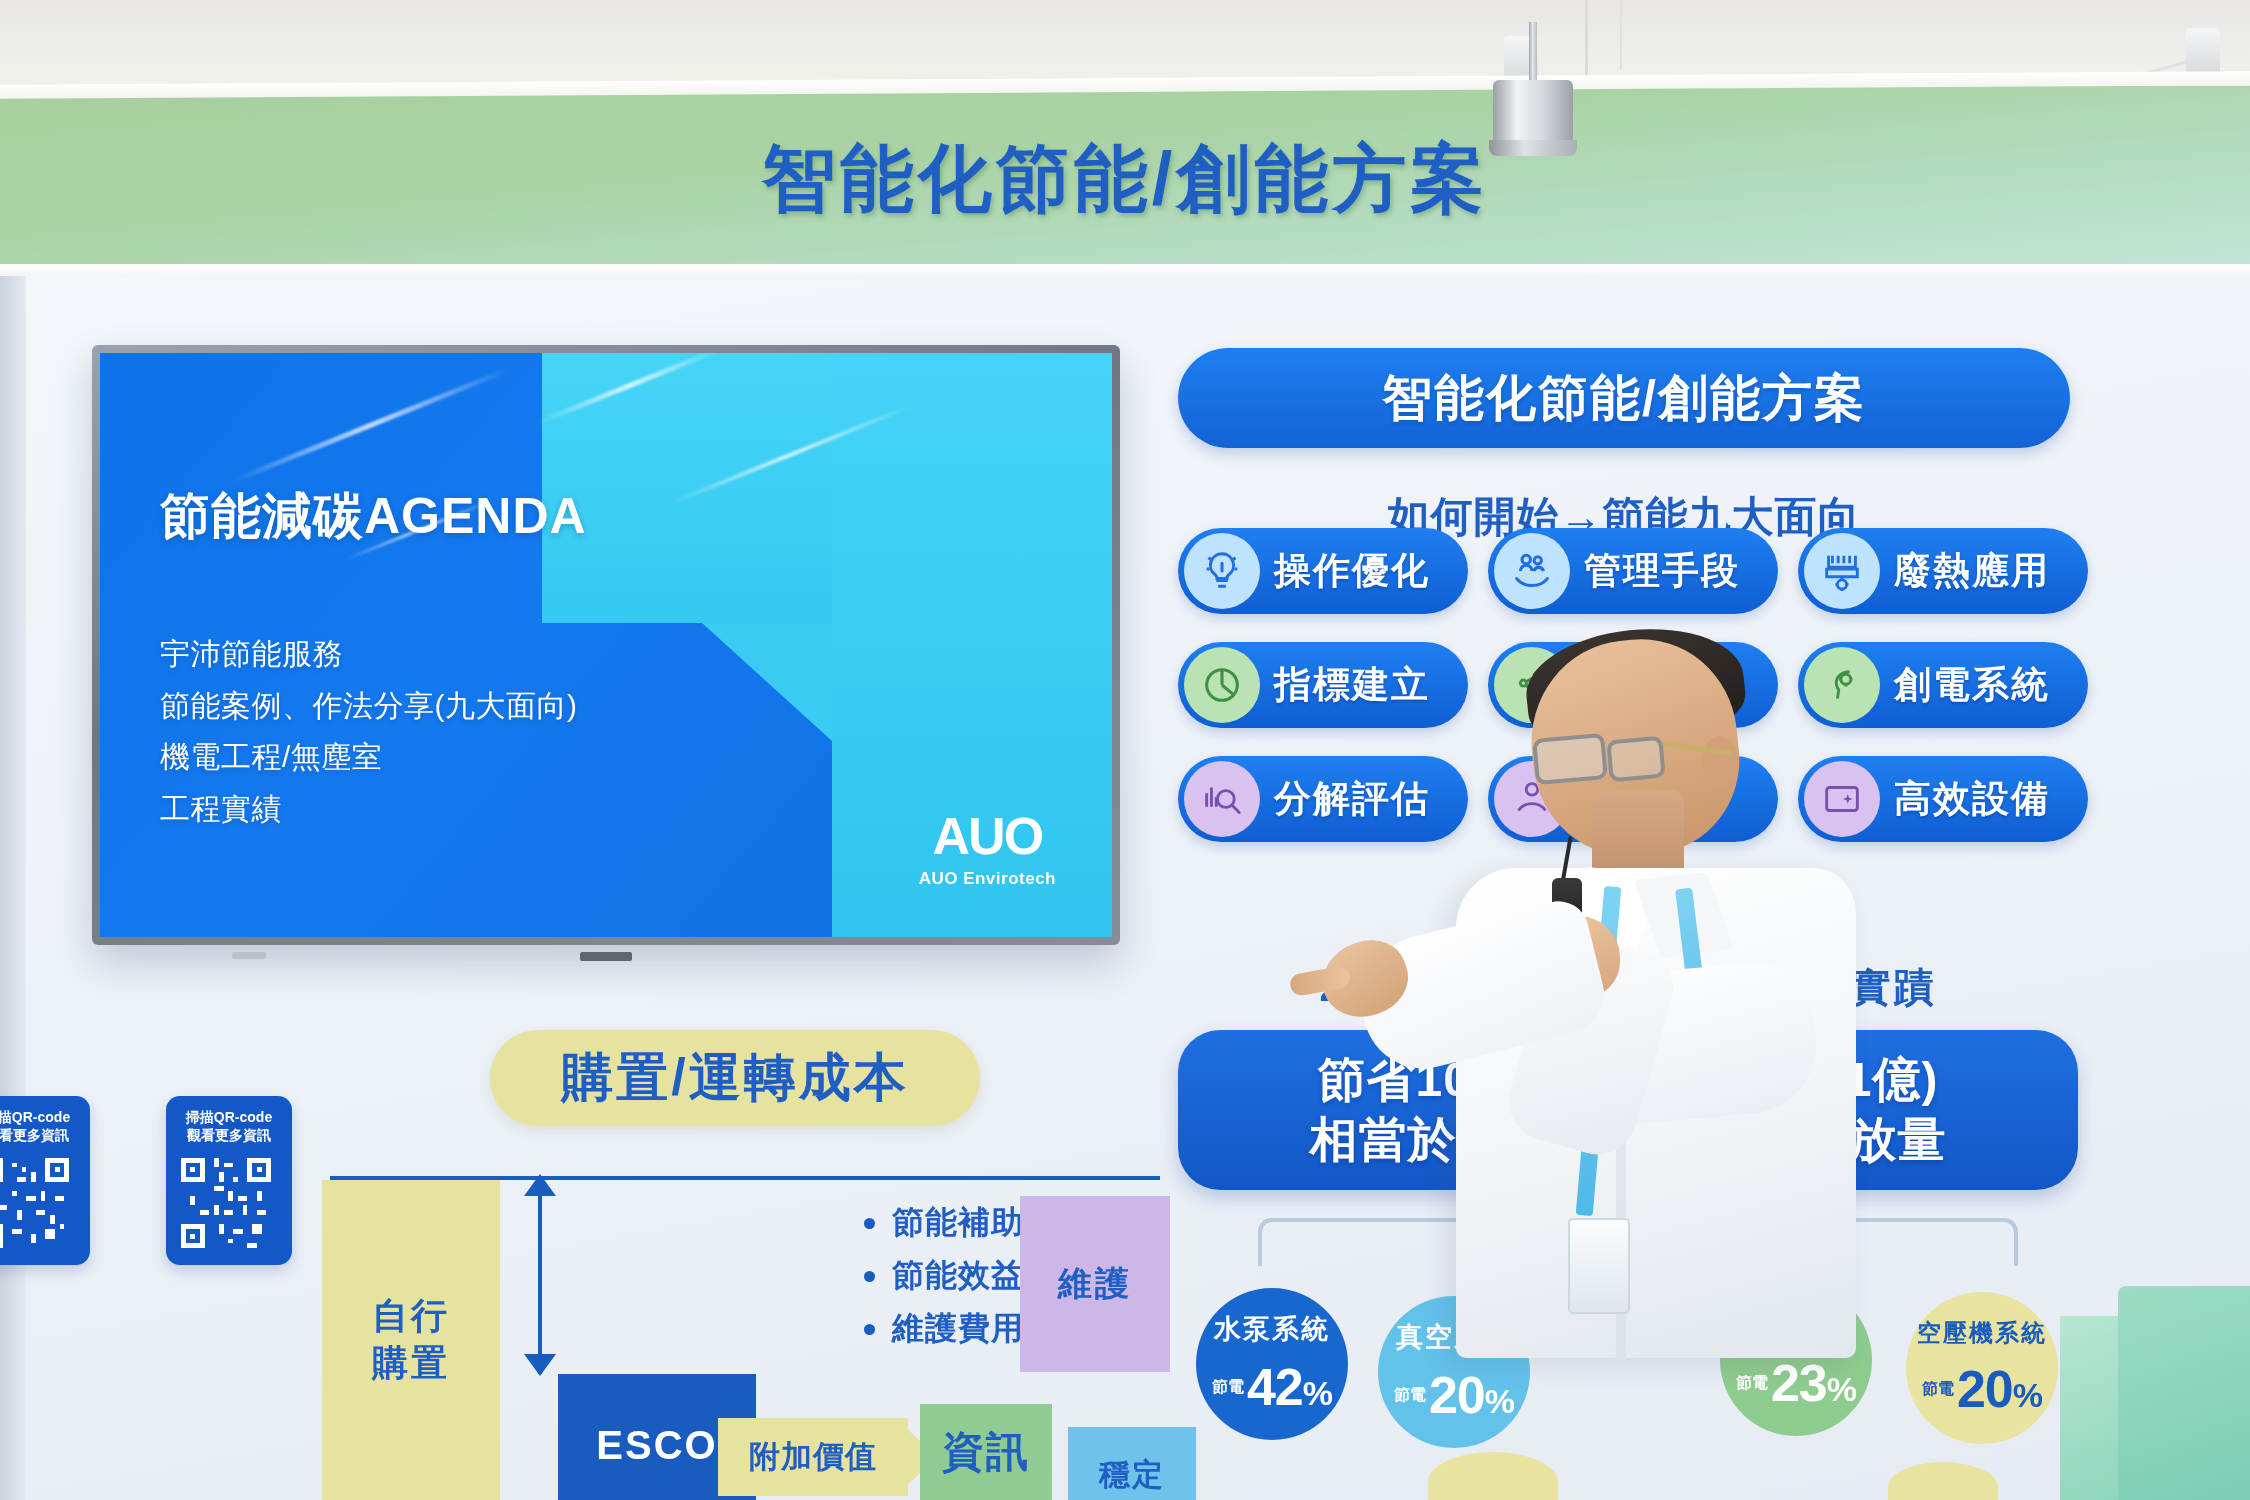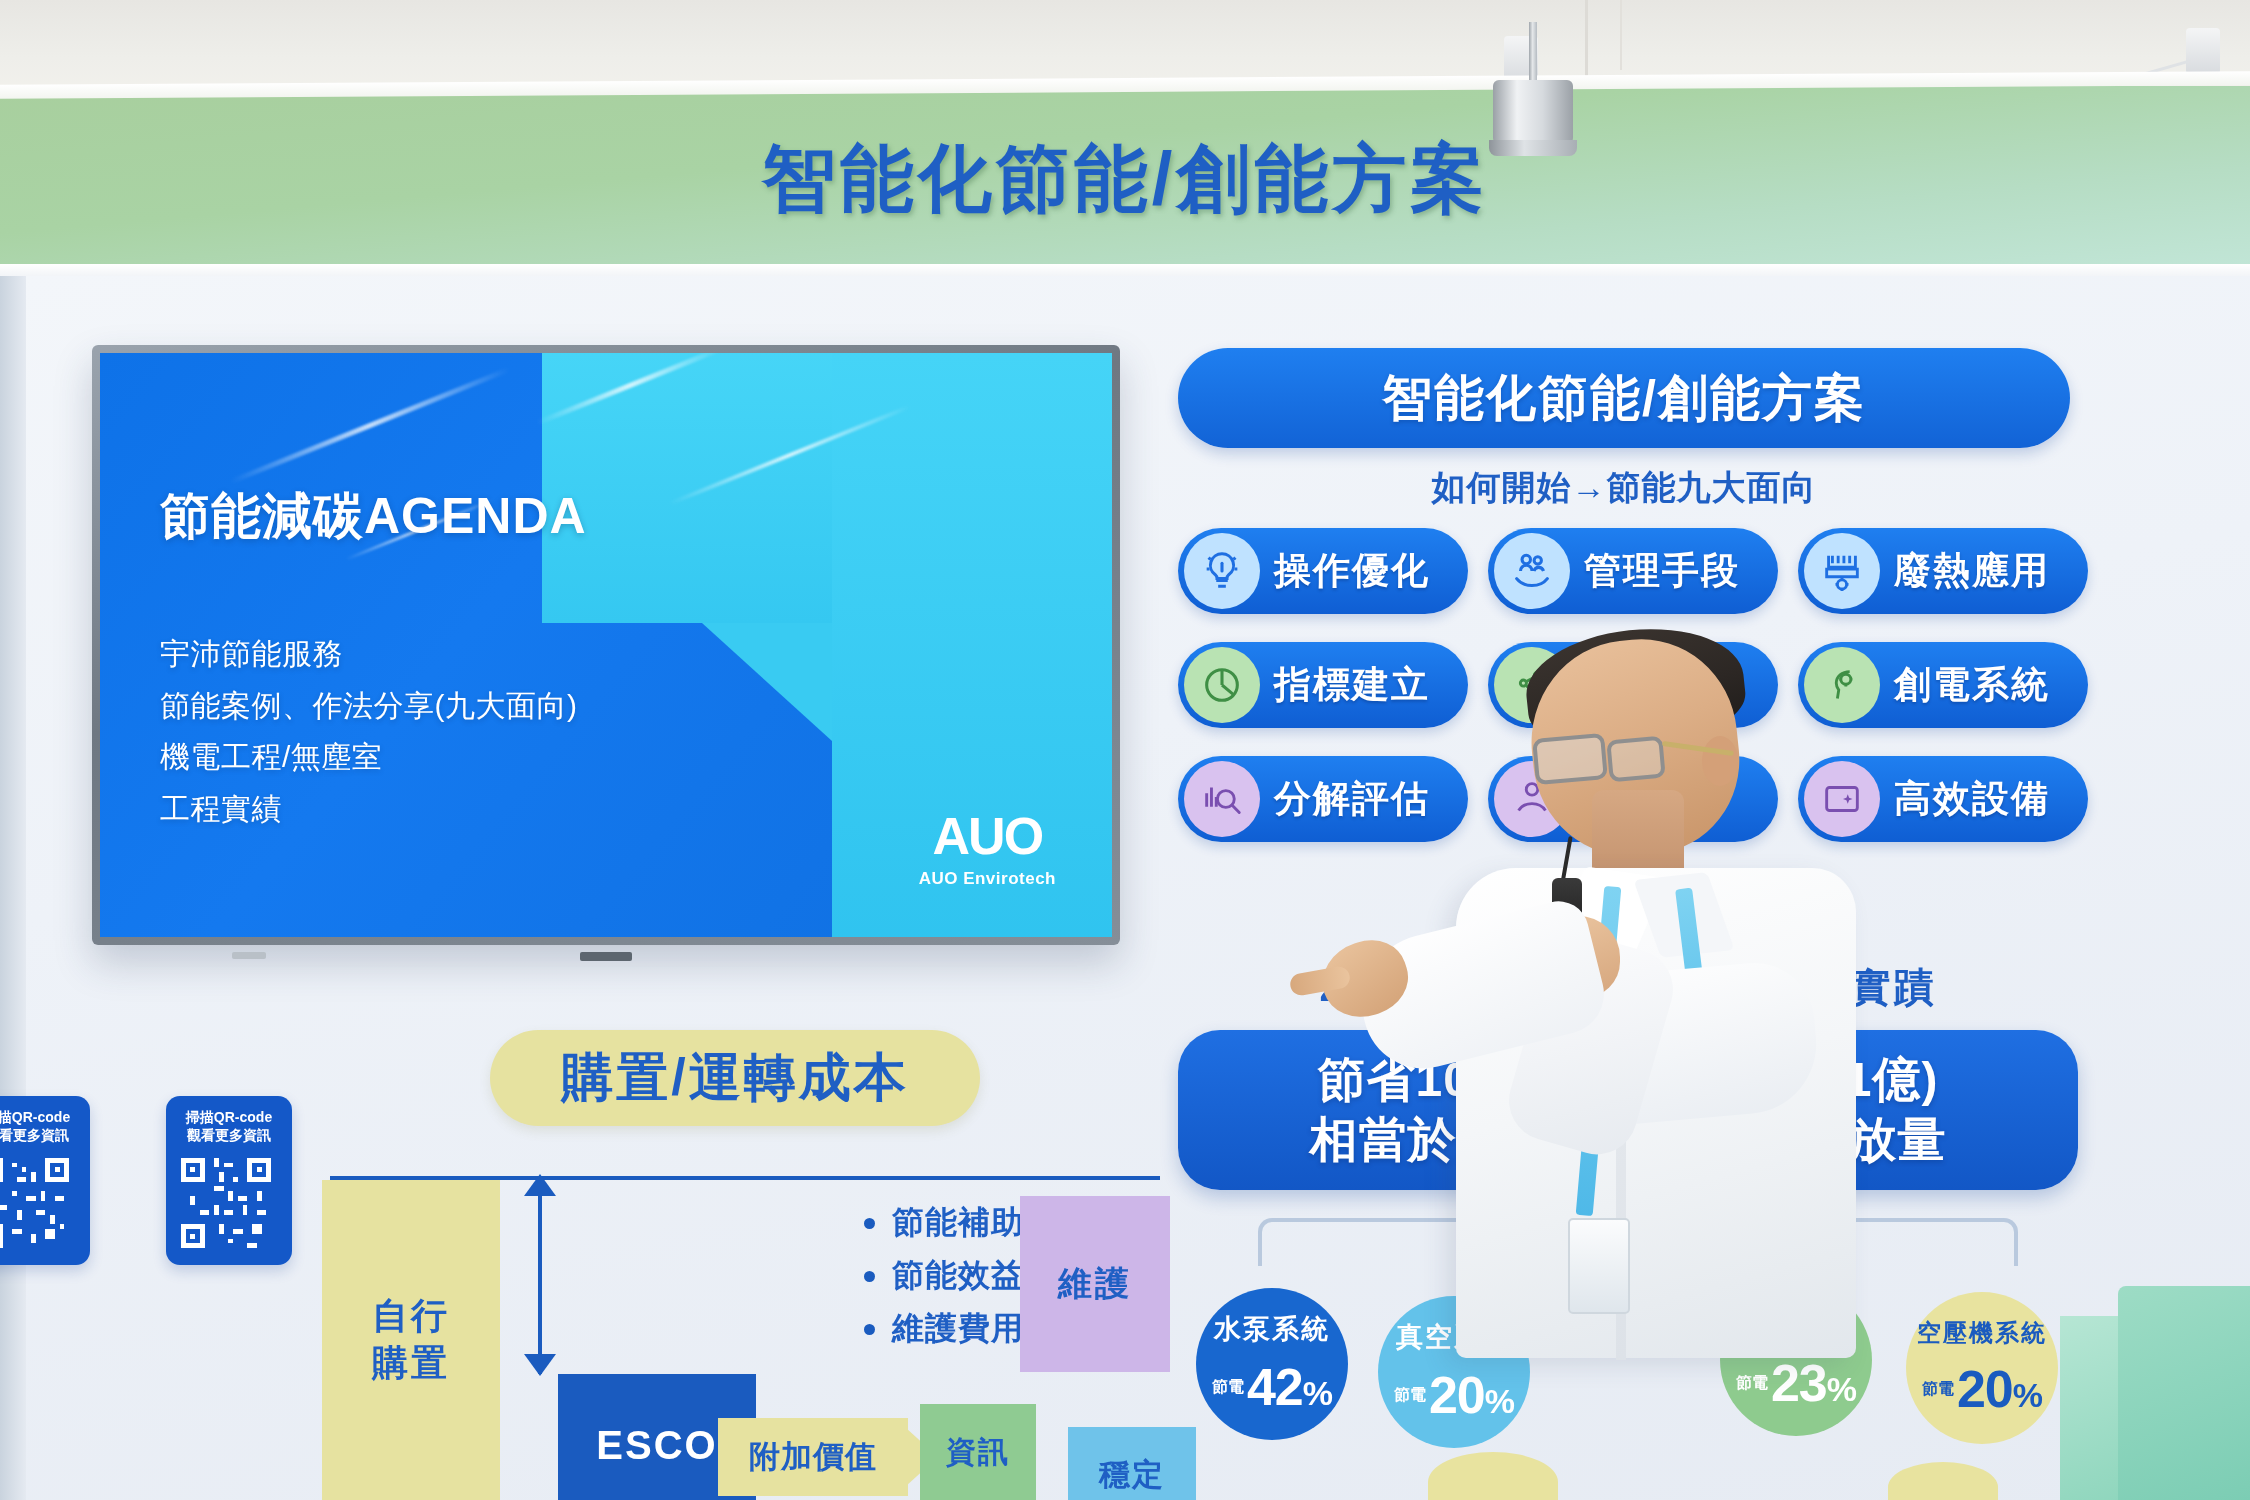--- a/index.html
+++ b/index.html
@@ -145,22 +145,22 @@
     background: linear-gradient(180deg,#1f7ff0 0%,#1263d6 100%);
     border-radius: 50px;
     display: flex; align-items: center; justify-content: center;
     box-shadow: 0 6px 14px rgba(20,70,160,.22);
   }
   .pill-header span {
     color: #fff; font-size: 50px; font-weight: bold; letter-spacing: 2px;
     text-shadow: 0 2px 4px rgba(0,40,110,.3);
   }
   .poster-sub {
-    position: absolute; left: 1178px; top: 465px; width: 892px;
-    text-align: center; color: #1f5fc4; font-size: 34px; font-weight: bold;
+    position: absolute; left: 1178px; top: 489px; width: 892px;
+    text-align: center; color: #1f5fc4; font-size: 42px; font-weight: bold;
     letter-spacing: 1px;
   }
 
   .chip-grid {
     position: absolute; left: 1178px; top: 528px; width: 910px;
     display: grid; grid-template-columns: repeat(3, 290px);
     grid-gap: 28px 20px;
   }
   .chip {
     position: relative; height: 86px; border-radius: 44px;
@@ -269,23 +269,23 @@
     position: absolute; left: 418px; top: 250px; width: 190px; height: 78px;
     background: #e6e2a0; display: flex; align-items: center; justify-content: center;
     color: #1f5fc4; font-size: 31px; font-weight: bold; letter-spacing: 1px;
   }
   .tag-value:after {
     content: ""; position: absolute; right: -30px; top: 10px;
     width: 0; height: 0; border-top: 29px solid transparent;
     border-bottom: 29px solid transparent; border-left: 32px solid #e6e2a0;
   }
   .blk-info {
-    position: absolute; left: 620px; top: 236px; width: 116px; height: 96px;
+    position: absolute; left: 620px; top: 236px; width: 132px; height: 96px;
     background: #8fcb92; display: flex; align-items: center; justify-content: center;
-    color: #1f5fc4; font-size: 30px; font-weight: bold; letter-spacing: 2px;
+    color: #1f5fc4; font-size: 42px; font-weight: bold; letter-spacing: 2px;
   }
   .blk-stable {
     position: absolute; left: 768px; top: 236px; width: 128px; height: 96px;
     background: #6fc3ea; display: flex; align-items: center; justify-content: center;
     color: #1f5fc4; font-size: 31px; font-weight: bold; letter-spacing: 2px; margin-top: 23px;
   }
 
   
   .qr-card {
     position: absolute; background: #1458c8; border-radius: 14px; padding: 12px 10px;

